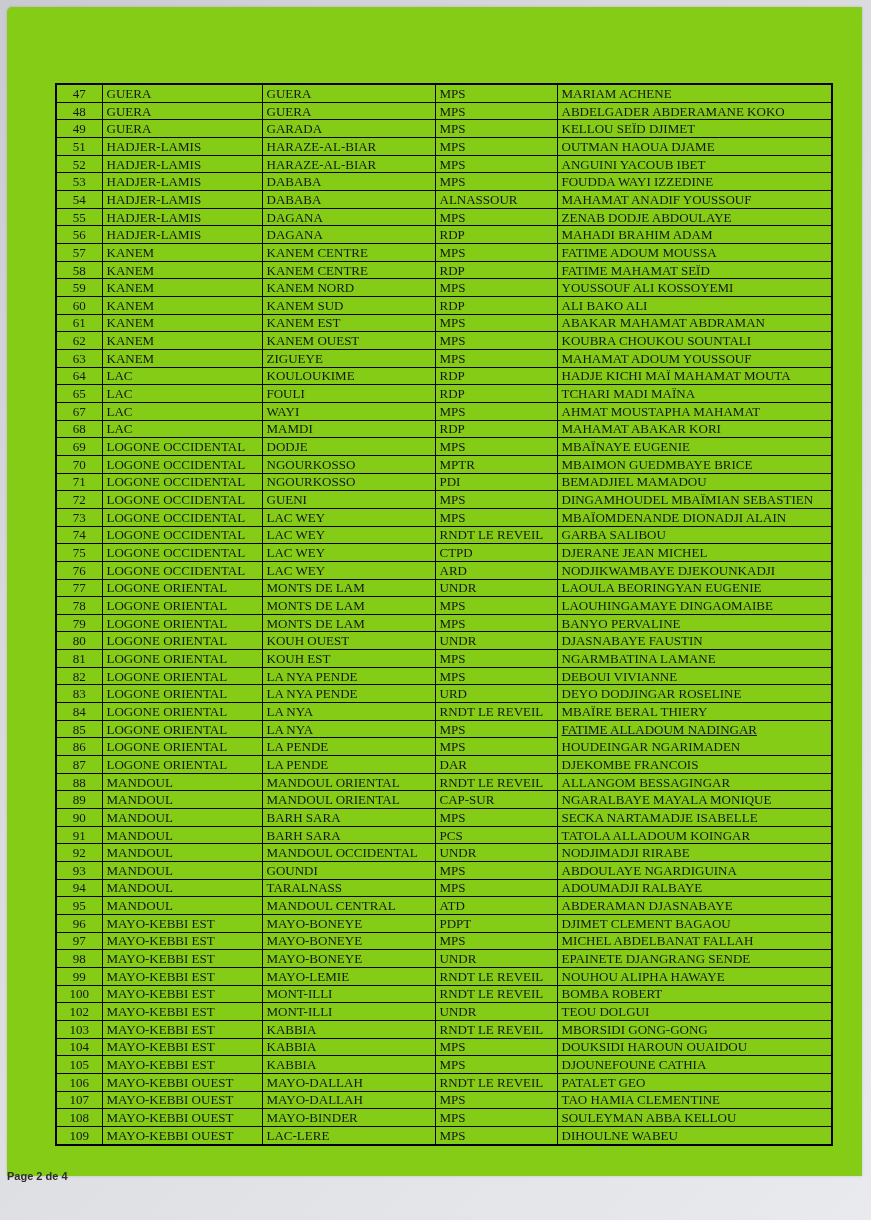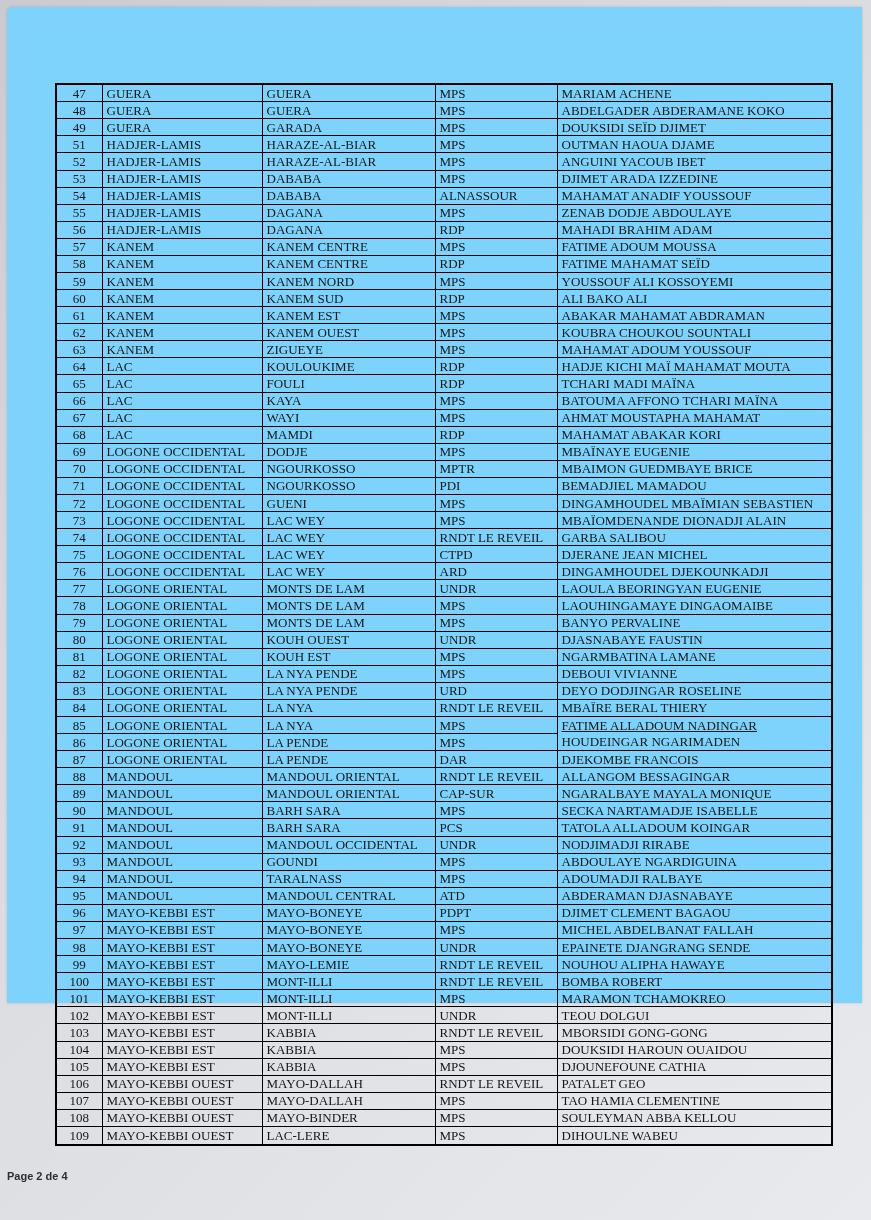--- a/index.html
+++ b/index.html
@@ -11,22 +11,22 @@
     height: 1220px;
     position: relative;
     background: linear-gradient(135deg, #c9cbd1 0%, #d8d9dd 30%, #e9eaee 100%);
     overflow: hidden;
   }
   .page {
     position: absolute;
     left: 7px;
     top: 7px;
     width: 855px;
-    height: 996px;
-    background: #7dd3fc;
+    height: 1169px;
+    background: #84cc16;
     border-top-left-radius: 5px;
     box-shadow: 0 0 3px rgba(0,0,0,0.15);
   }
   .table-wrap {
     position: absolute;
     left: 48px;
     top: 76px;
   }
   table.cand {
     width: 776px;
@@ -93,42 +93,42 @@
             <td>GUERA</td>
             <td>GUERA</td>
             <td>MPS</td>
             <td>ABDELGADER ABDERAMANE KOKO</td>
           </tr>
           <tr>
             <td class="num">49</td>
             <td>GUERA</td>
             <td>GARADA</td>
             <td>MPS</td>
-            <td>DOUKSIDI SEÏD DJIMET</td>
+            <td>KELLOU SEÏD DJIMET</td>
           </tr>
           <tr>
             <td class="num">51</td>
             <td>HADJER-LAMIS</td>
             <td>HARAZE-AL-BIAR</td>
             <td>MPS</td>
             <td>OUTMAN HAOUA DJAME</td>
           </tr>
           <tr>
             <td class="num">52</td>
             <td>HADJER-LAMIS</td>
             <td>HARAZE-AL-BIAR</td>
             <td>MPS</td>
             <td>ANGUINI YACOUB IBET</td>
           </tr>
           <tr>
             <td class="num">53</td>
             <td>HADJER-LAMIS</td>
             <td>DABABA</td>
             <td>MPS</td>
-            <td>DJIMET ARADA IZZEDINE</td>
+            <td>FOUDDA WAYI IZZEDINE</td>
           </tr>
           <tr>
             <td class="num">54</td>
             <td>HADJER-LAMIS</td>
             <td>DABABA</td>
             <td>ALNASSOUR</td>
             <td>MAHAMAT ANADIF YOUSSOUF</td>
           </tr>
           <tr>
             <td class="num">55</td>
@@ -201,27 +201,20 @@
             <td>HADJE KICHI MAÏ MAHAMAT MOUTA</td>
           </tr>
           <tr>
             <td class="num">65</td>
             <td>LAC</td>
             <td>FOULI</td>
             <td>RDP</td>
             <td>TCHARI MADI MAÏNA</td>
           </tr>
           <tr>
-            <td class="num">66</td>
-            <td>LAC</td>
-            <td>KAYA</td>
-            <td>MPS</td>
-            <td>BATOUMA AFFONO TCHARI MAÏNA</td>
-          </tr>
-          <tr>
             <td class="num">67</td>
             <td>LAC</td>
             <td>WAYI</td>
             <td>MPS</td>
             <td>AHMAT MOUSTAPHA MAHAMAT</td>
           </tr>
           <tr>
             <td class="num">68</td>
             <td>LAC</td>
             <td>MAMDI</td>
@@ -275,21 +268,21 @@
             <td>LOGONE OCCIDENTAL</td>
             <td>LAC WEY</td>
             <td>CTPD</td>
             <td>DJERANE JEAN MICHEL</td>
           </tr>
           <tr>
             <td class="num">76</td>
             <td>LOGONE OCCIDENTAL</td>
             <td>LAC WEY</td>
             <td>ARD</td>
-            <td>DINGAMHOUDEL DJEKOUNKADJI</td>
+            <td>NODJIKWAMBAYE DJEKOUNKADJI</td>
           </tr>
           <tr>
             <td class="num">77</td>
             <td>LOGONE ORIENTAL</td>
             <td>MONTS DE LAM</td>
             <td>UNDR</td>
             <td>LAOULA BEORINGYAN EUGENIE</td>
           </tr>
           <tr>
             <td class="num">78</td>
@@ -444,27 +437,20 @@
             <td>MAYO-LEMIE</td>
             <td>RNDT LE REVEIL</td>
             <td>NOUHOU ALIPHA HAWAYE</td>
           </tr>
           <tr>
             <td class="num">100</td>
             <td>MAYO-KEBBI EST</td>
             <td>MONT-ILLI</td>
             <td>RNDT LE REVEIL</td>
             <td>BOMBA ROBERT</td>
-          </tr>
-          <tr>
-            <td class="num">101</td>
-            <td>MAYO-KEBBI EST</td>
-            <td>MONT-ILLI</td>
-            <td>MPS</td>
-            <td>MARAMON TCHAMOKREO</td>
           </tr>
           <tr>
             <td class="num">102</td>
             <td>MAYO-KEBBI EST</td>
             <td>MONT-ILLI</td>
             <td>UNDR</td>
             <td>TEOU DOLGUI</td>
           </tr>
           <tr>
             <td class="num">103</td>

